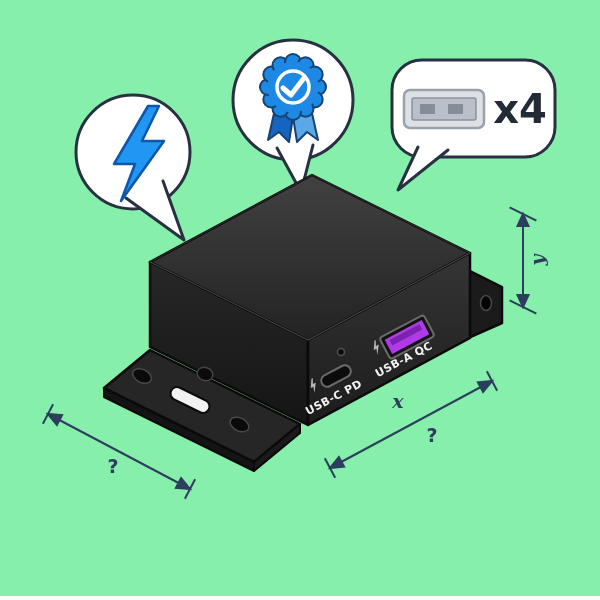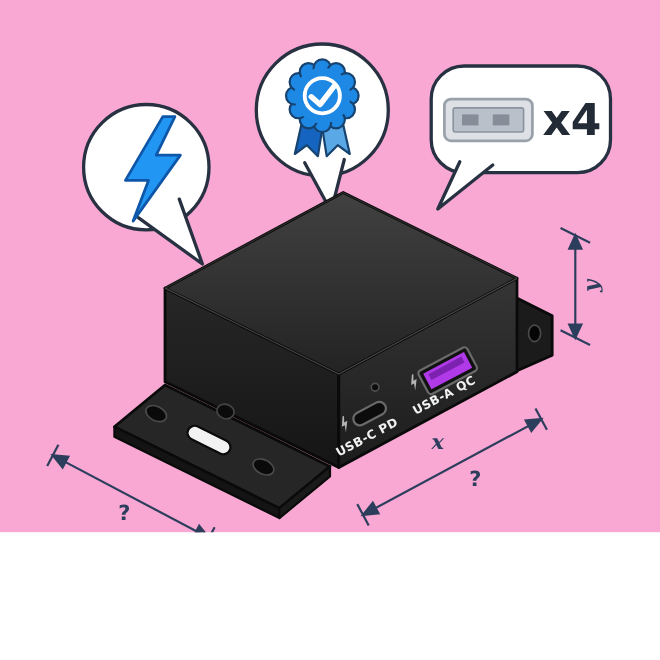--- a/index.html
+++ b/index.html
@@ -1,16 +1,16 @@
 <!DOCTYPE html>
 <html><head>
 <meta charset="utf-8">
 <style>
   html,body{margin:0;padding:0;background:#ffffff;}
-  .canvas{width:600px;height:484px;background:#f9a8d4;position:relative;overflow:hidden;
+  .canvas{width:600px;height:596px;background:#86efac;position:relative;overflow:hidden;
           font-family:"DejaVu Sans",sans-serif;}
   svg{display:block;}
   .port-label{font-family:"DejaVu Sans",sans-serif;font-weight:bold;font-size:11px;
               fill:#f2f2f2;letter-spacing:.4px;}
   .count-label{font-family:"DejaVu Sans",sans-serif;font-weight:bold;font-size:40px;fill:#232b36;}
   .dim-letter{font-family:"DejaVu Serif",serif;font-style:italic;font-weight:bold;font-size:19px;}
   .dim-q{font-family:"DejaVu Sans",sans-serif;font-weight:bold;font-size:19px;}
 </style>
 </head>
 <body>

